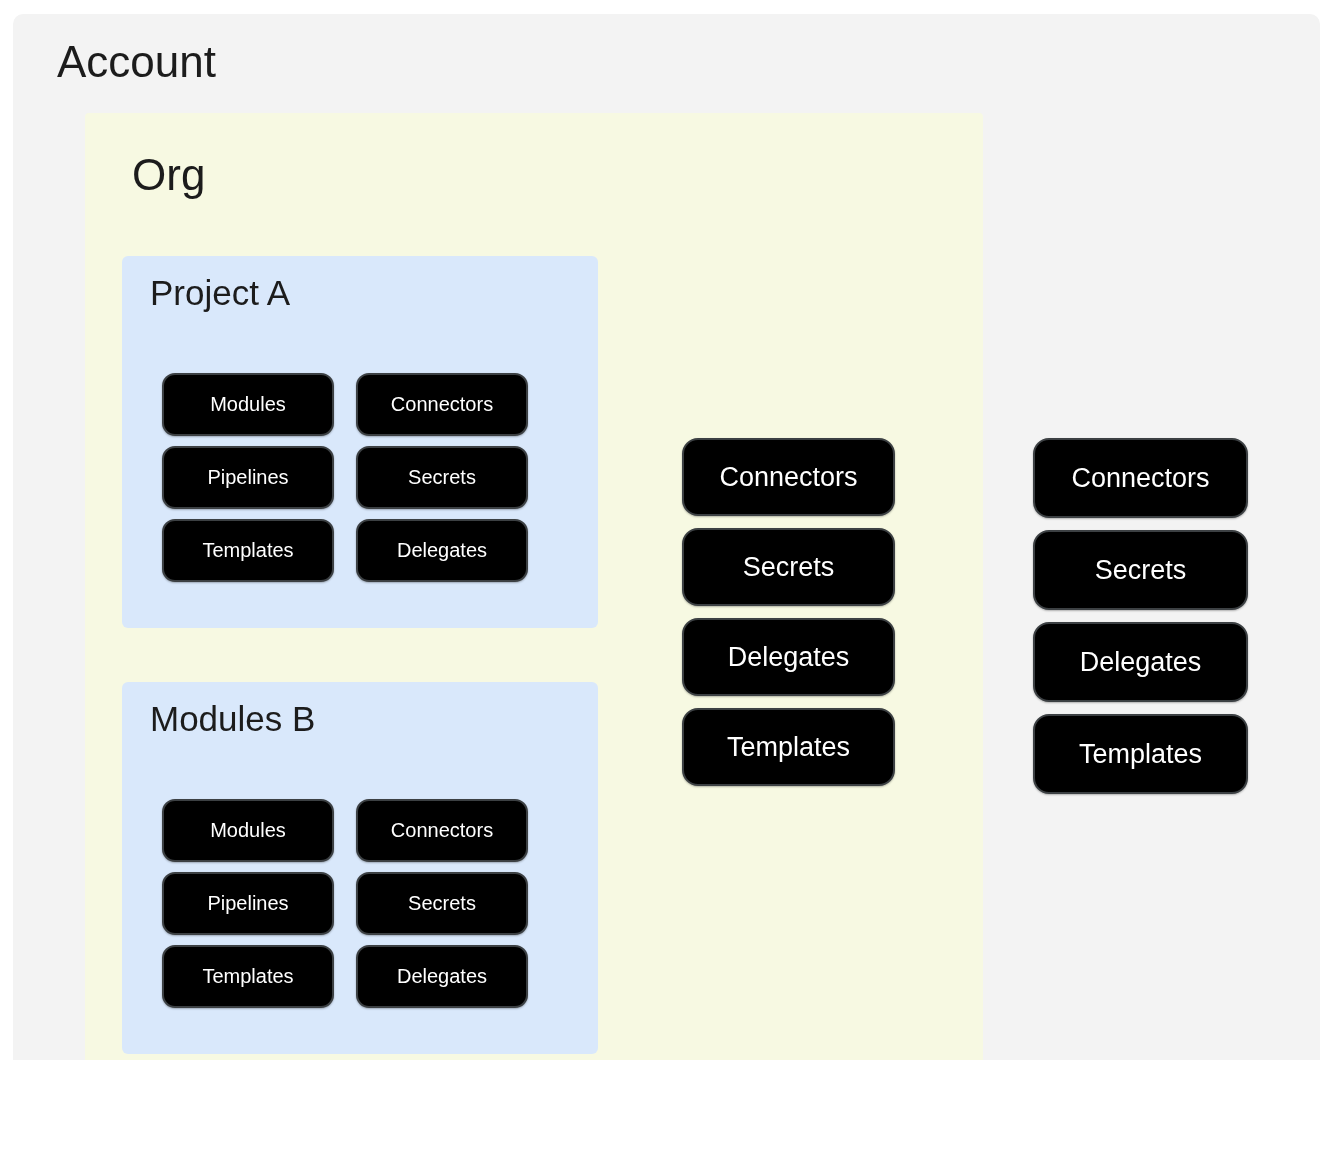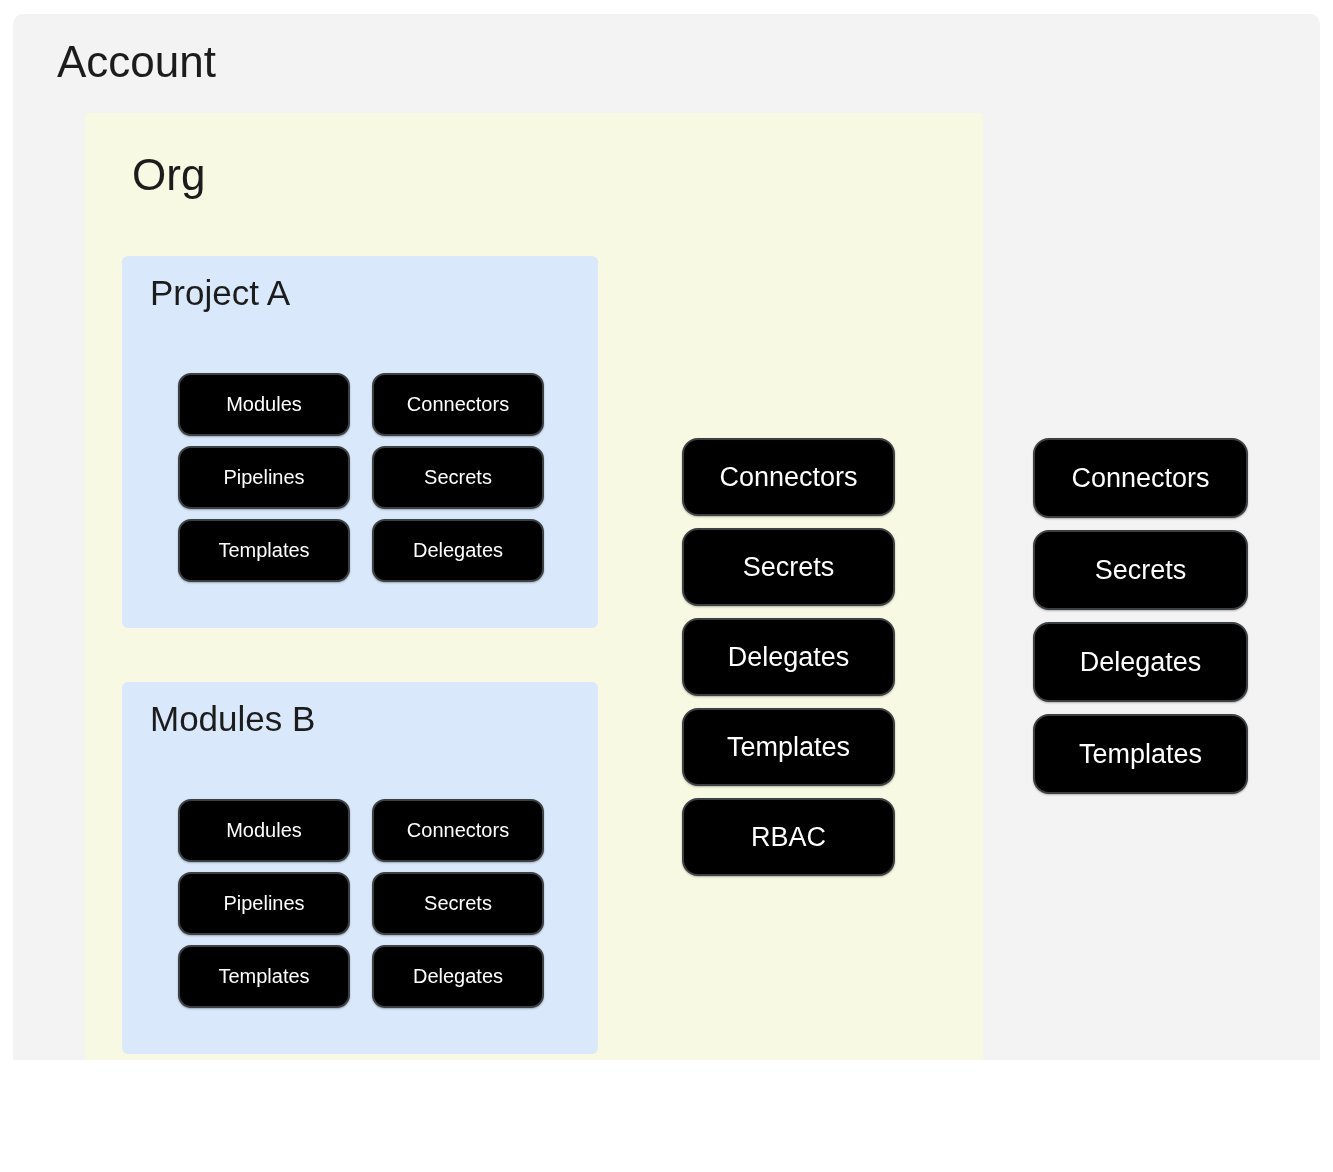--- a/index.html
+++ b/index.html
@@ -56,21 +56,21 @@
     position: absolute;
     left: 28px;
     top: 16px;
     font-size: 35px;
     line-height: 1.2;
     color: var(--title-text, #1c1c1c);
     white-space: nowrap;
   }
   .project-grid {
     position: absolute;
-    left: 56px;
+    left: 40px;
     top: 117px;
     display: grid;
     grid-template-columns: 172px 172px;
     column-gap: 22px;
     row-gap: 10px;
   }
   .node {
     box-sizing: border-box;
     background: var(--node-bg, #000000);
     border: 2px solid var(--node-border, #3c4043);
@@ -135,21 +135,20 @@
           <div class="node project-node">Templates</div>
           <div class="node project-node">Delegates</div>
         </div>
       </div>
 
       <div class="pill-col org-col">
         <div class="node level-node org-node">Connectors</div>
         <div class="node level-node org-node">Secrets</div>
         <div class="node level-node org-node">Delegates</div>
         <div class="node level-node org-node">Templates</div>
-        <div class="node level-node org-node">RBAC</div>
       </div>
     </div>
 
     <div class="pill-col account-col">
       <div class="node level-node account-node">Connectors</div>
       <div class="node level-node account-node">Secrets</div>
       <div class="node level-node account-node">Delegates</div>
       <div class="node level-node account-node">Templates</div>
     </div>
   </div>

